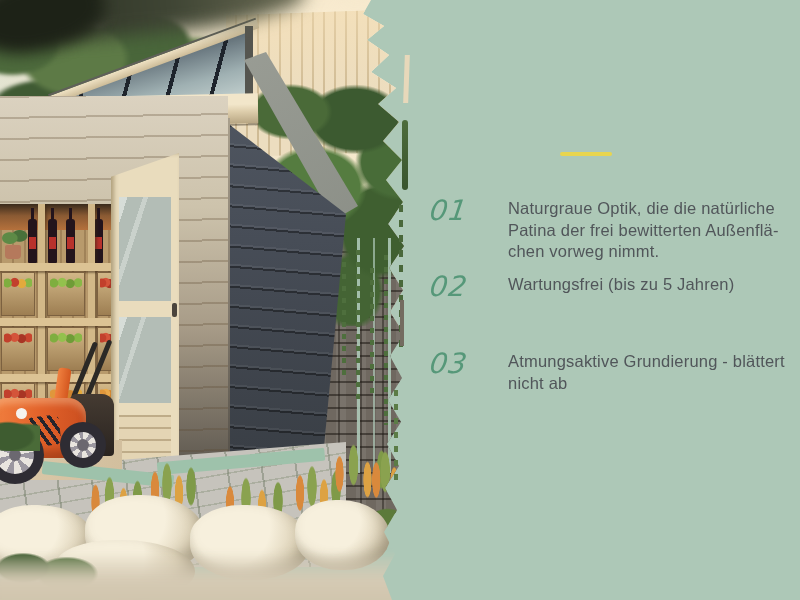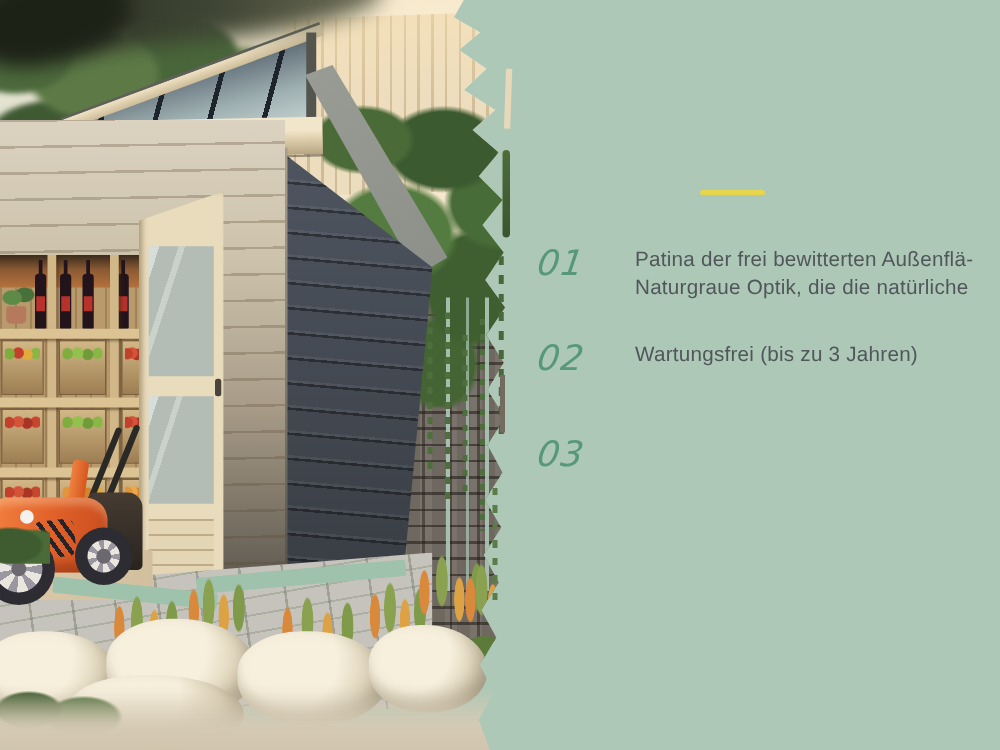--- a/index.html
+++ b/index.html
@@ -321,28 +321,33 @@
   <div class="abs frag-fern"></div>
   <div class="abs frag-ivy"></div>
   <div class="abs frag-stone"></div>
   <div class="abs frag-ivy2"></div>
 
   <div class="divider"></div>
   <div class="feature-list">
       <div class="item">
         <span class="item-num">01</span>
         <div class="item-text">
+          <div>Naturgraue Optik, die die natürliche</div>
           <div>Patina der frei bewitterten Außenflä-</div>
-          <div>Naturgraue Optik, die die natürliche</div>
+          <div>chen vorweg nimmt.</div>
         </div>
       </div>
       <div class="item">
         <span class="item-num">02</span>
         <div class="item-text">
-          <div>Wartungsfrei (bis zu 3 Jahren)</div>
+          <div>Wartungsfrei (bis zu 5 Jahren)</div>
         </div>
       </div>
       <div class="item">
         <span class="item-num">03</span>
+        <div class="item-text">
+          <div>Atmungsaktive Grundierung - blättert</div>
+          <div>nicht ab</div>
+        </div>
       </div>
     </div>
 
 </div>
 
 </body></html>

